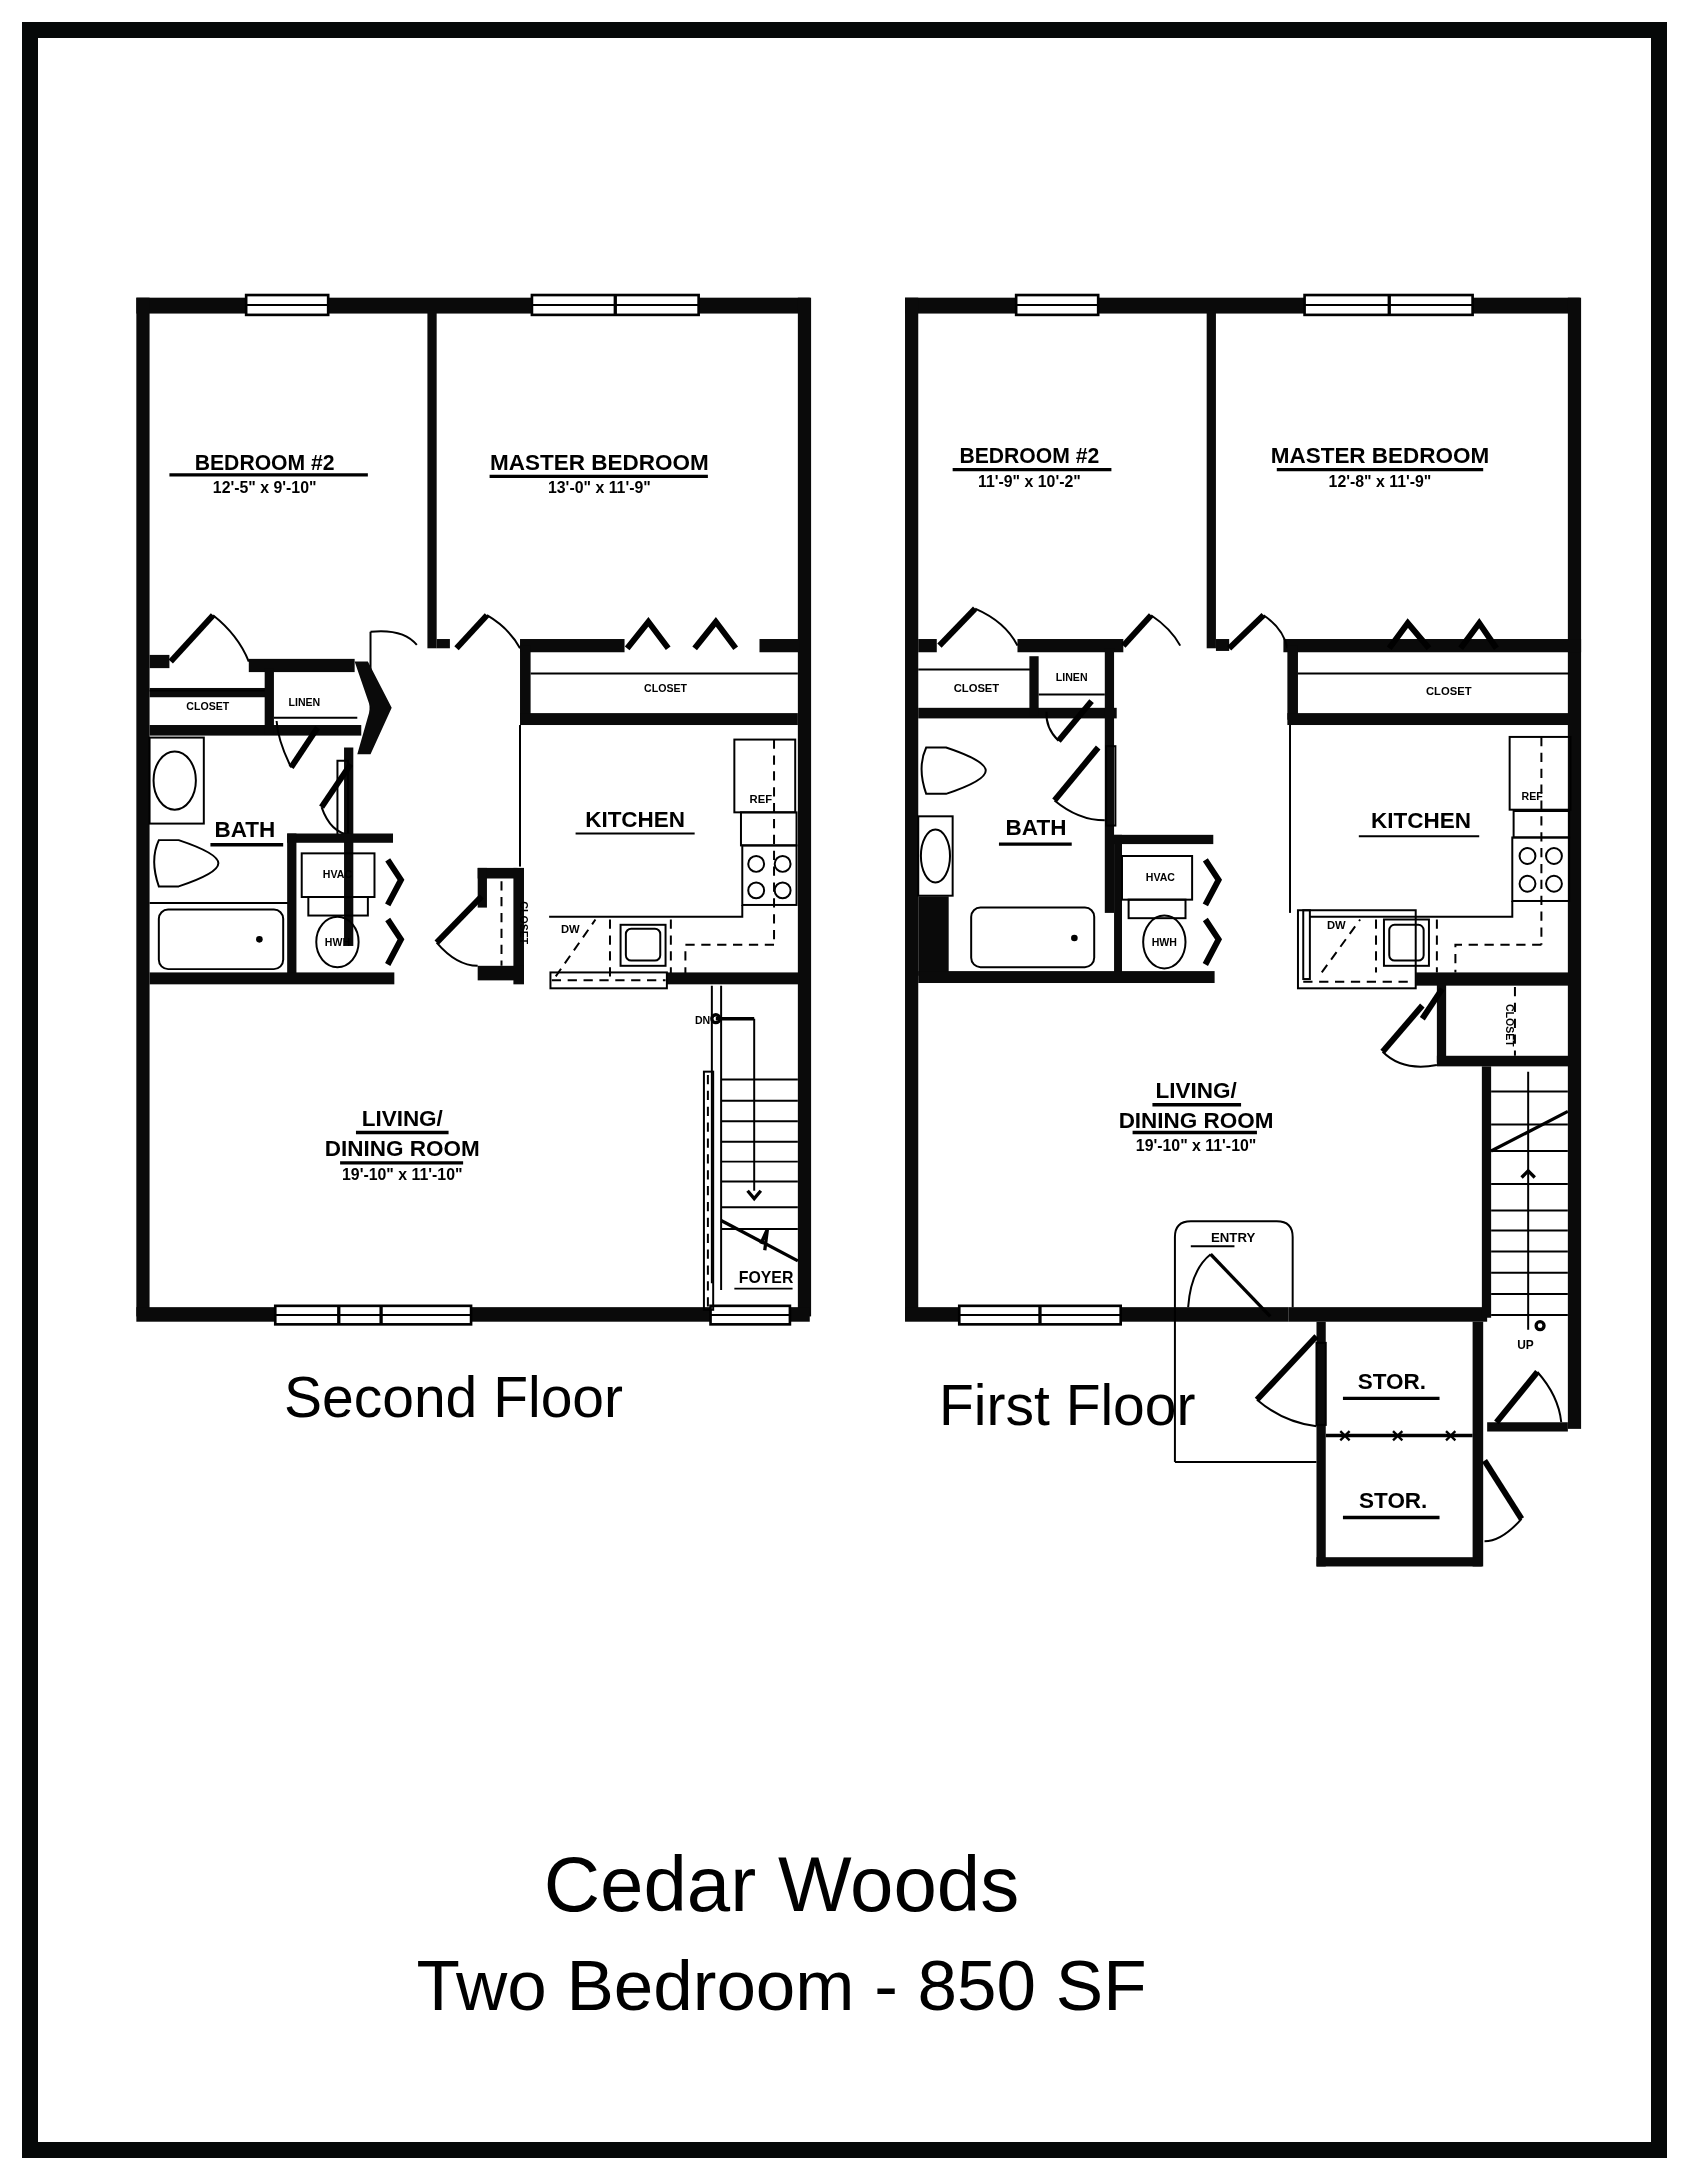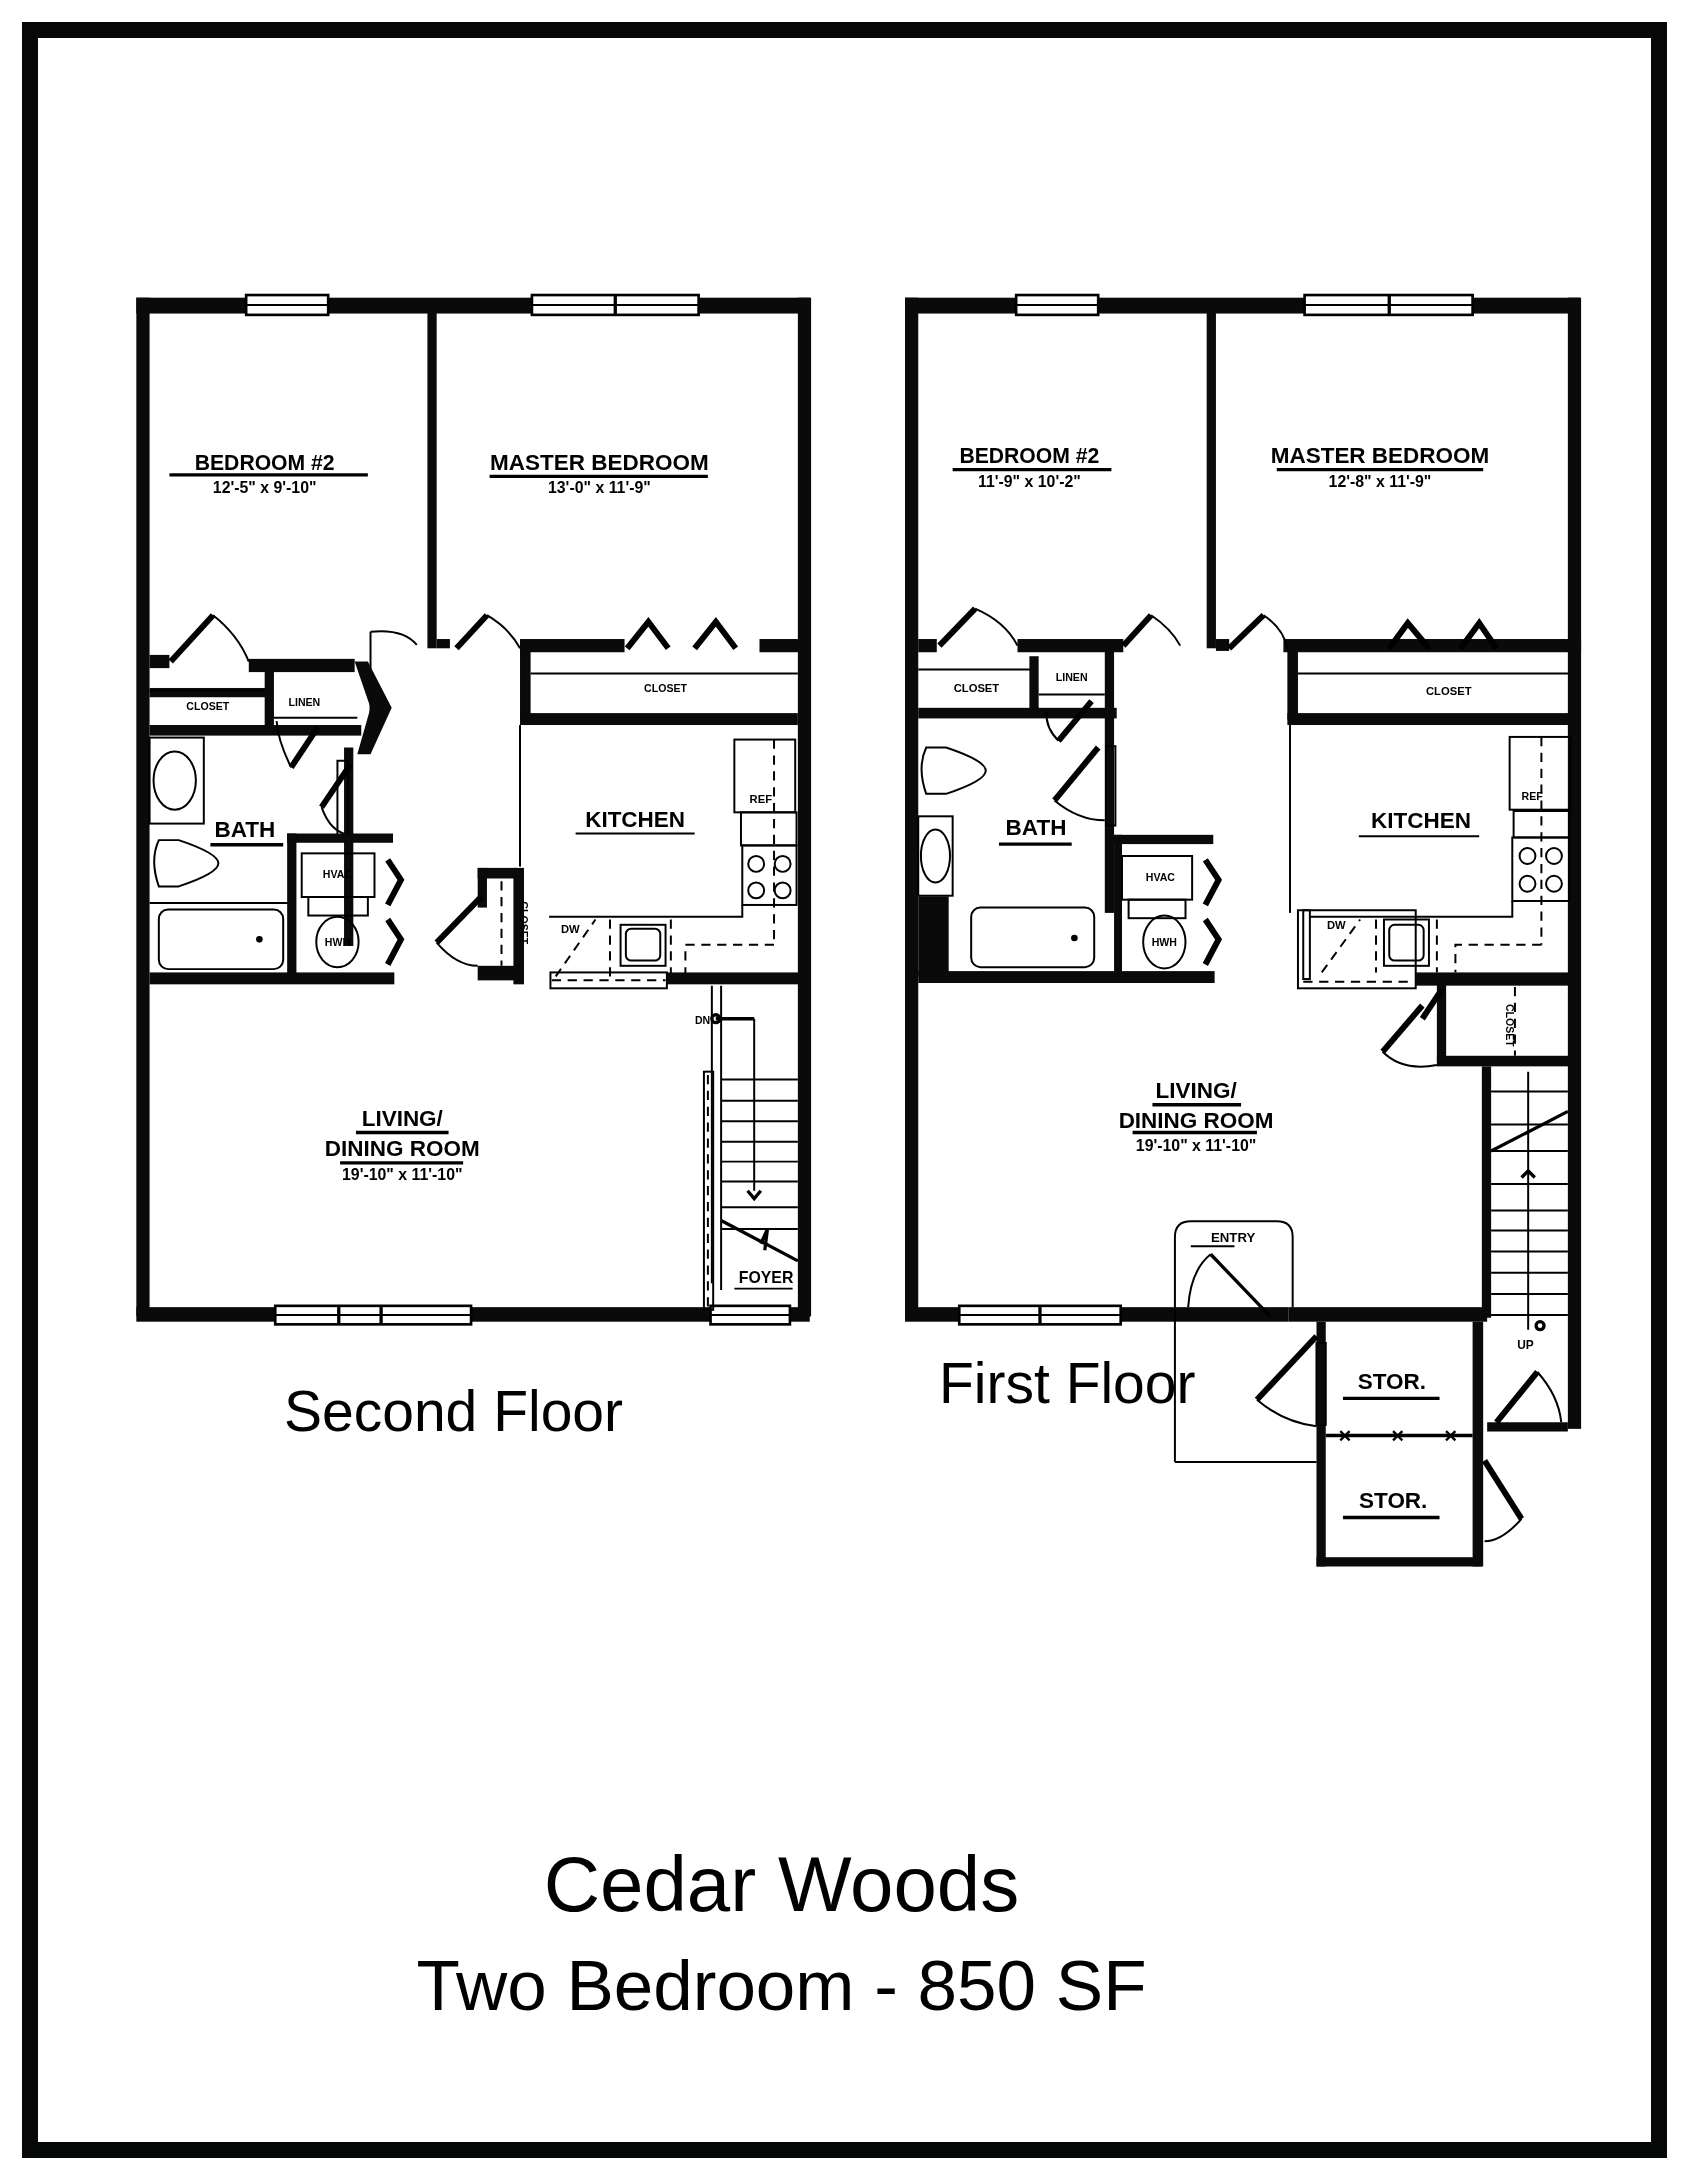--- a/index.html
+++ b/index.html
@@ -8,21 +8,21 @@
   svg.plan { position:absolute; left:0; top:0; }
   .room-label { font-family:"Liberation Sans", sans-serif; font-weight:bold; fill:#000; text-anchor:middle; }
   .dim-label { font-family:"Liberation Sans", sans-serif; font-weight:bold; fill:#000; text-anchor:middle; }
   .small-label { font-family:"Liberation Sans", sans-serif; font-weight:bold; fill:#000; text-anchor:middle; }
   .wall { fill:#0a0a0a; }
   .thin { stroke:#000; fill:none; stroke-width:3; }
   .med { stroke:#000; fill:none; stroke-width:5; }
   .dash { stroke:#000; fill:none; stroke-width:3; stroke-dasharray:14 10; }
   .win { fill:#fff; stroke:#000; stroke-width:4; }
   .door { stroke:#000; stroke-width:9; fill:none; }
-  .floor-caption { position:absolute; font-family:"Liberation Sans", sans-serif; font-size:57px; color:#000; white-space:nowrap;margin-top:14px; }
+  .floor-caption { position:absolute; font-family:"Liberation Sans", sans-serif; font-size:57px; color:#000; white-space:nowrap; }
   .title { position:absolute; left:0; width:1563px; text-align:center; font-family:"Liberation Sans", sans-serif; color:#000; }
 </style>
 </head>
 <body>
 
 <div class="page-border"></div>
 
 <svg class="plan" width="1687" height="2183" viewBox="0 0 2550 3300">
 
   <g>
@@ -335,17 +335,17 @@
     <line class="thin" x1="1800" y1="1884" x2="1866" y2="1884"></line>
     <text class="small-label" x="2104" y="2100" font-size="34">STOR.</text>
     <line class="med" x1="2030" y1="2114" x2="2176" y2="2114"></line>
     <text class="small-label" x="2106" y="2280" font-size="34">STOR.</text>
     <line class="med" x1="2030" y1="2294" x2="2176" y2="2294"></line>
     <text class="small-label" x="2306" y="2040" font-size="18">UP</text>
   </g>
 </svg>
 
 <div class="floor-caption" style="left:284px; top:1364px;">Second Floor</div>
-<div class="floor-caption" style="left:939px; top:1336px;">First Floor</div>
+<div class="floor-caption" style="left:939px; top:1372px;">First Floor</div>
 
 <div class="title" style="top:1839px; font-size:78px;">Cedar Woods</div>
 <div class="title" style="top:1945px; font-size:71px;">Two Bedroom - 850 SF</div>
 
 
 </body></html>

